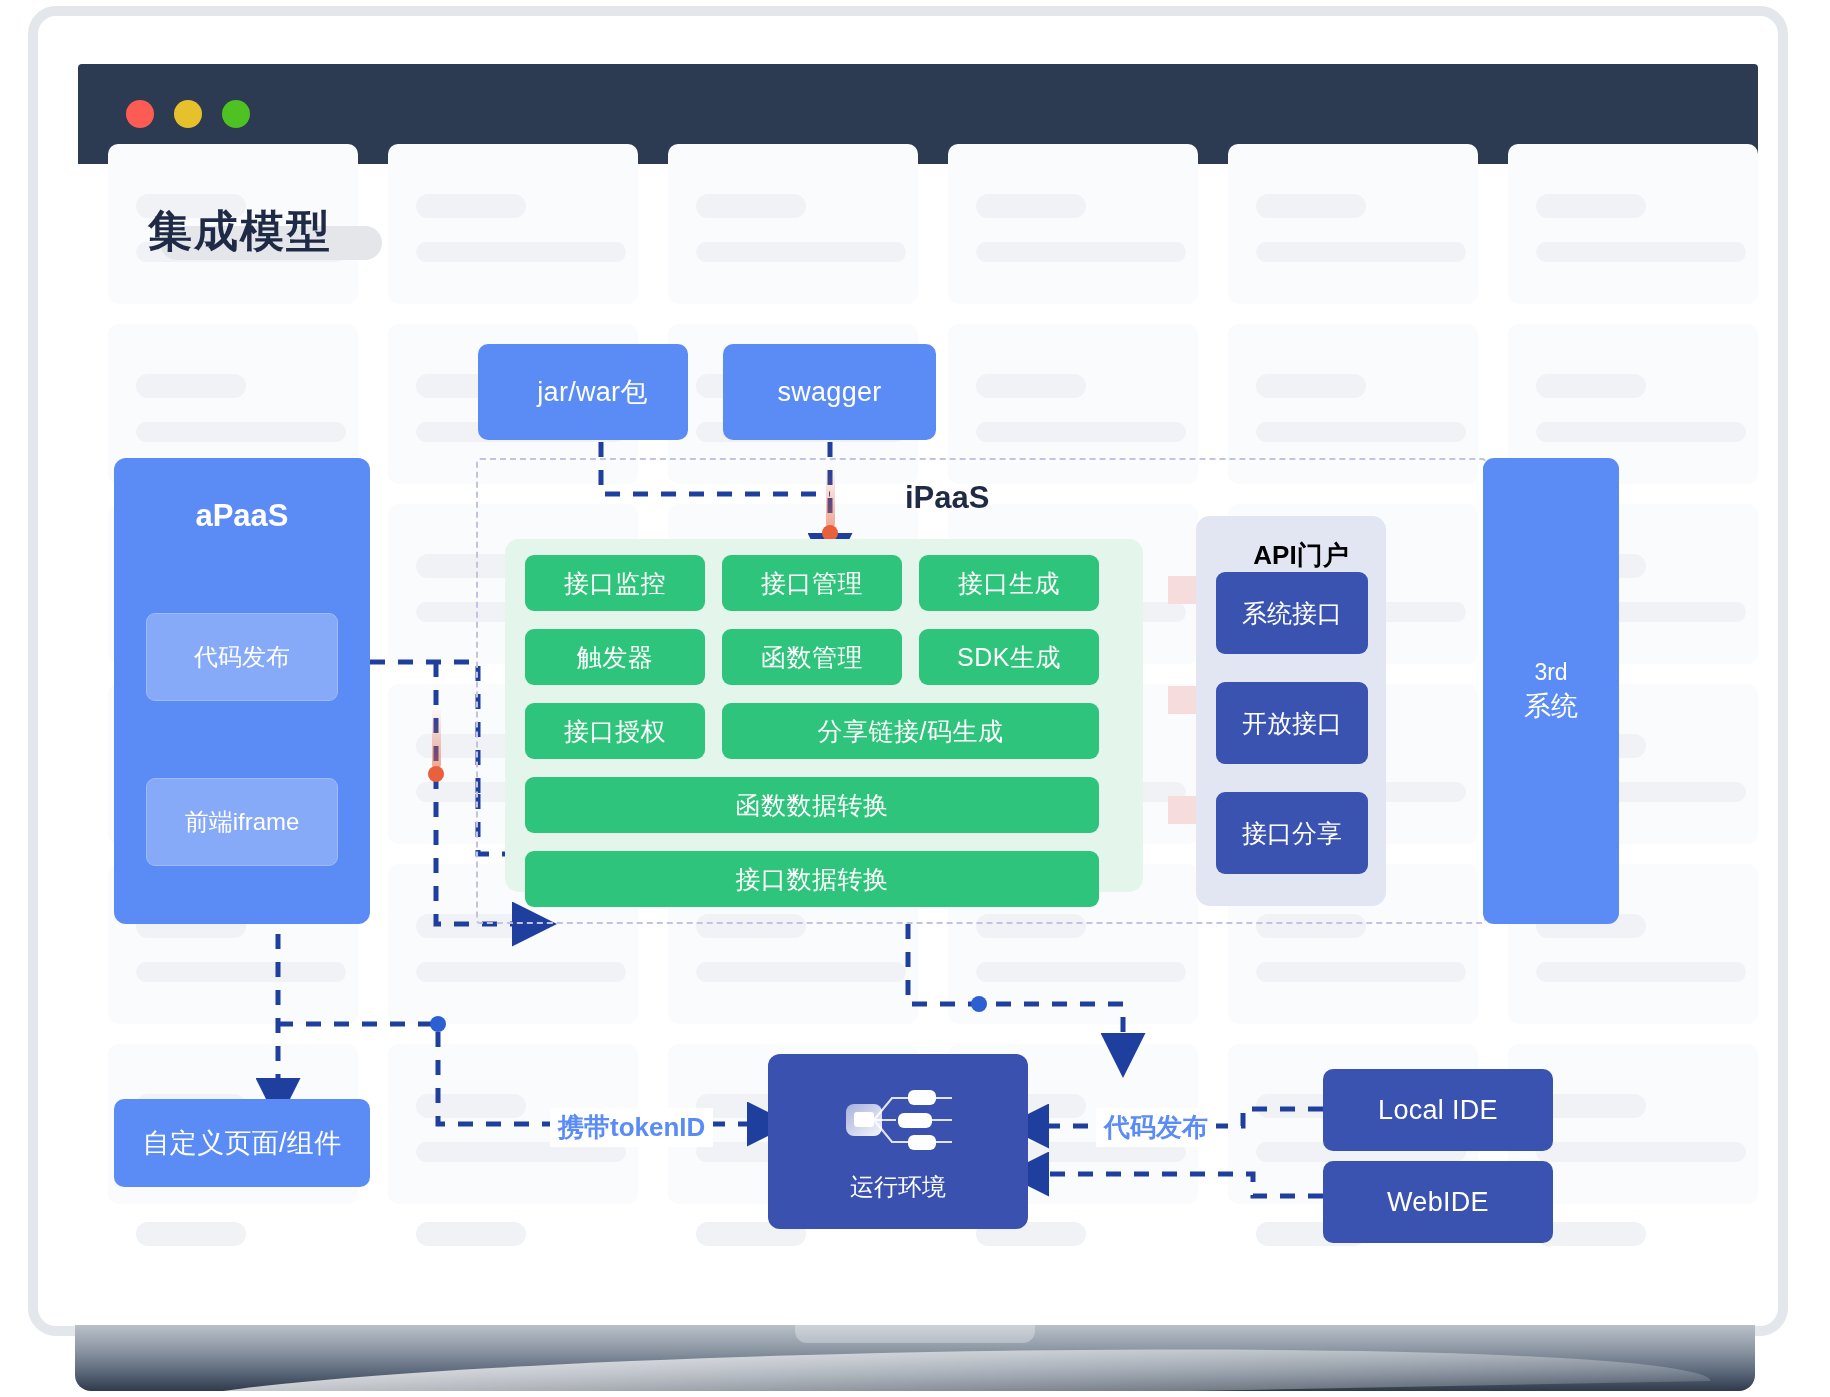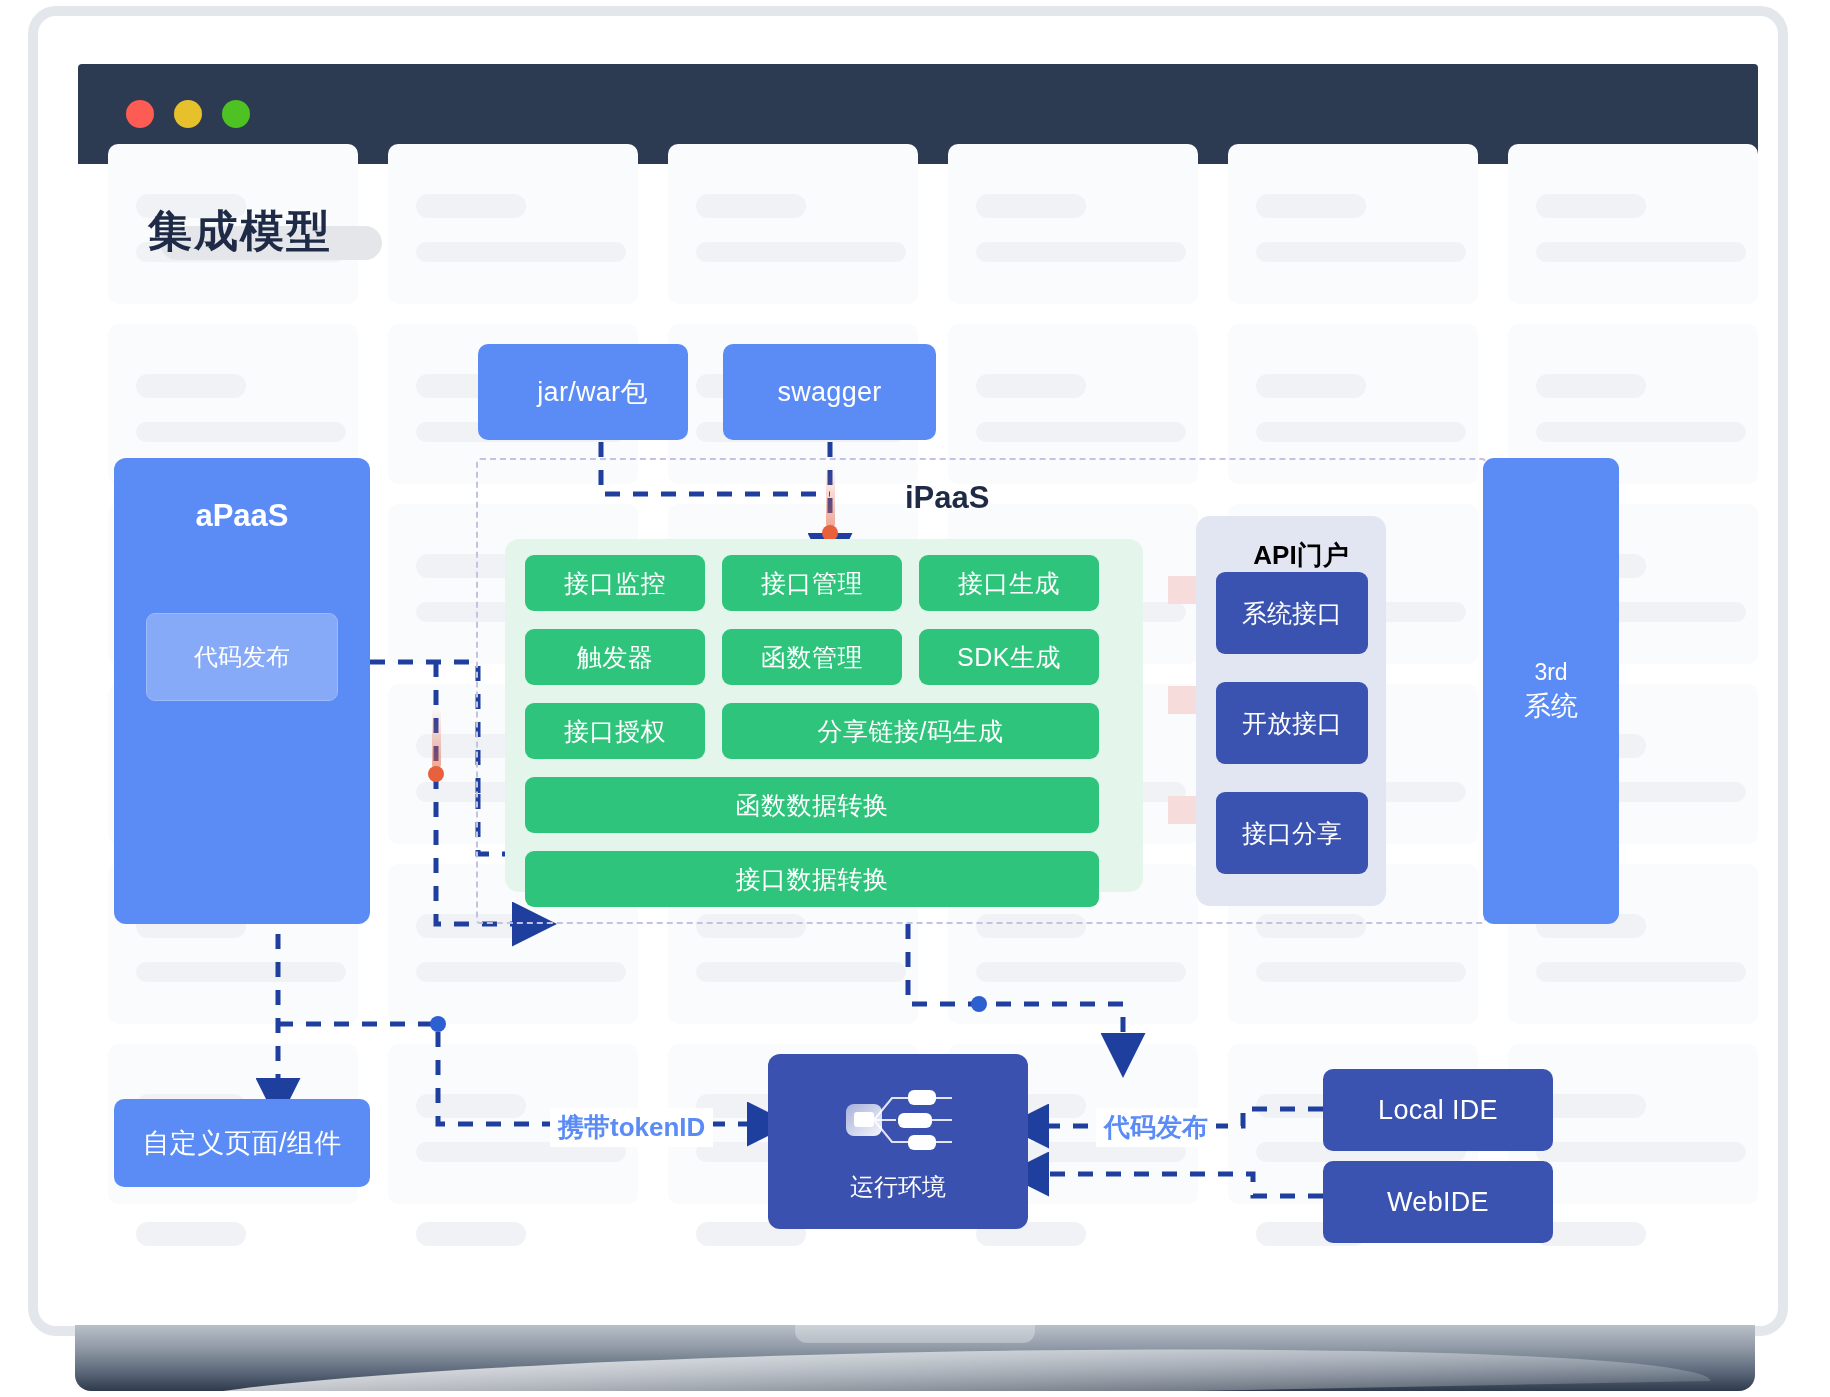--- a/index.html
+++ b/index.html
@@ -341,20 +341,23 @@
         <span>jar/war包</span>
       </div>
       <div class="node blue-chip" style="left:645px; top:180px; width:213px; height:96px;">
         <span>swagger</span>
       </div>
 
       <div class="apaas-panel" style="position:absolute; left:36px; top:294px; width:256px; height:466px;">
         <div class="apaas-title">aPaaS</div>
         <div class="apaas-sub" style="top:155px;">
           <span>代码发布</span>
+        </div>
+        <div class="apaas-sub" style="top:320px;">
+          <span>前端iframe</span>
         </div>
       </div>
 
       <div class="ipaas-border" style="left:398px; top:294px; width:1010px; height:466px;"></div>
       <div class="ipaas-title" style="left:827px; top:316px;">iPaaS</div>
 
       <div class="green-panel" style="left:427px; top:375px; width:638px; height:353px;"></div>
 
       <div class="green-chip" style="left:447px; top:391px; width:180px; height:56px;">
         <span>接口监控</span>

